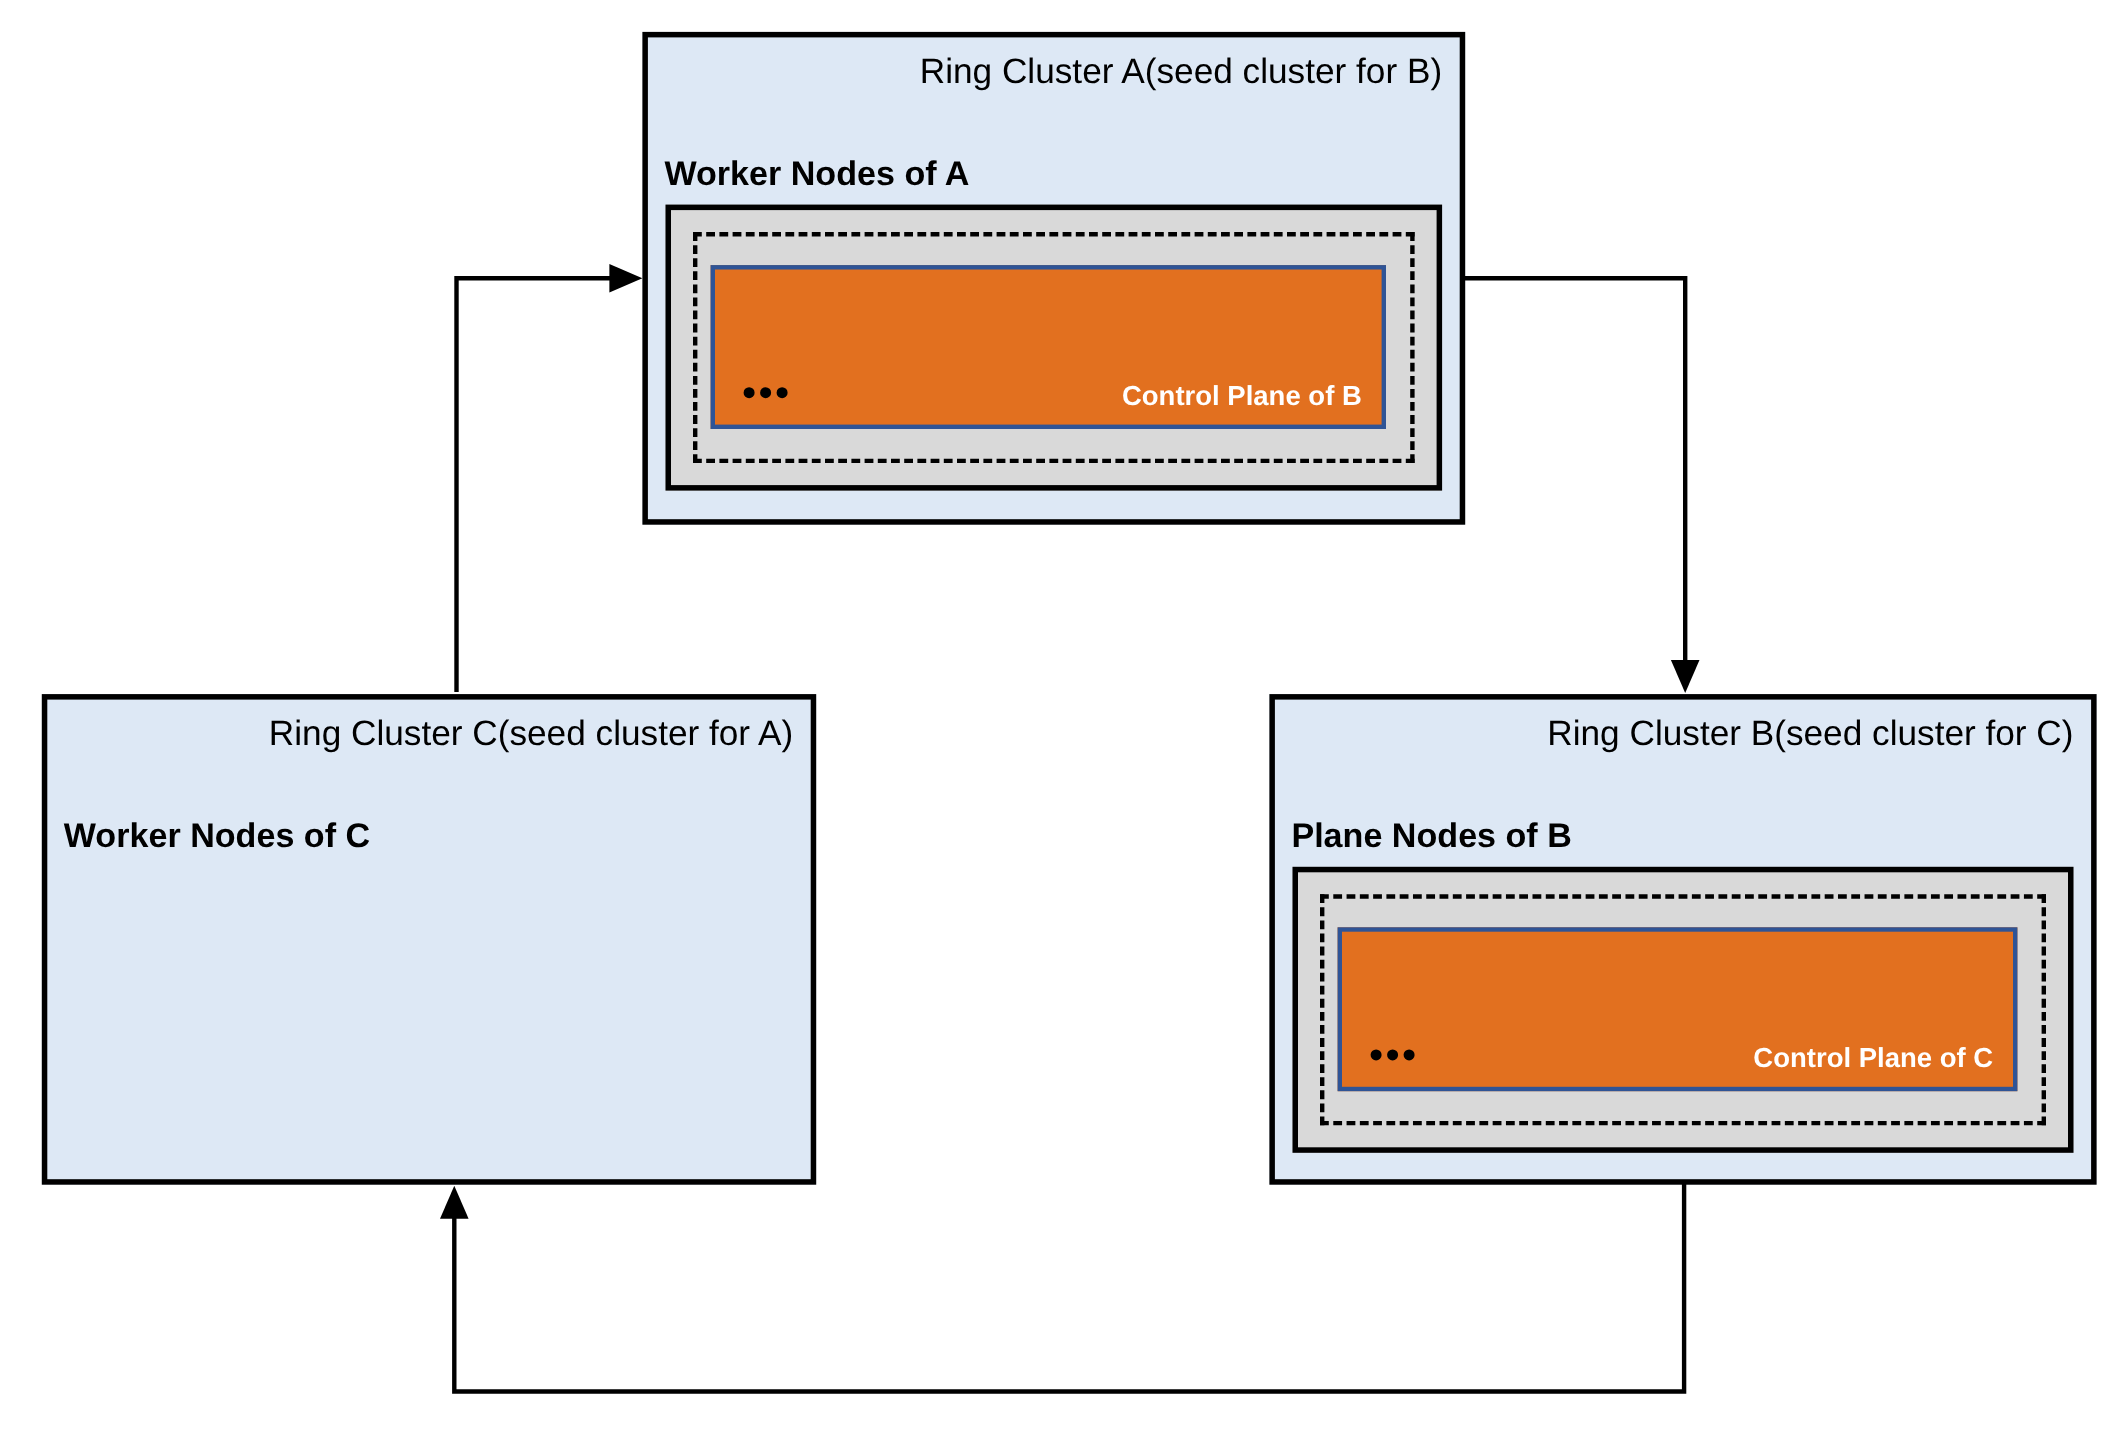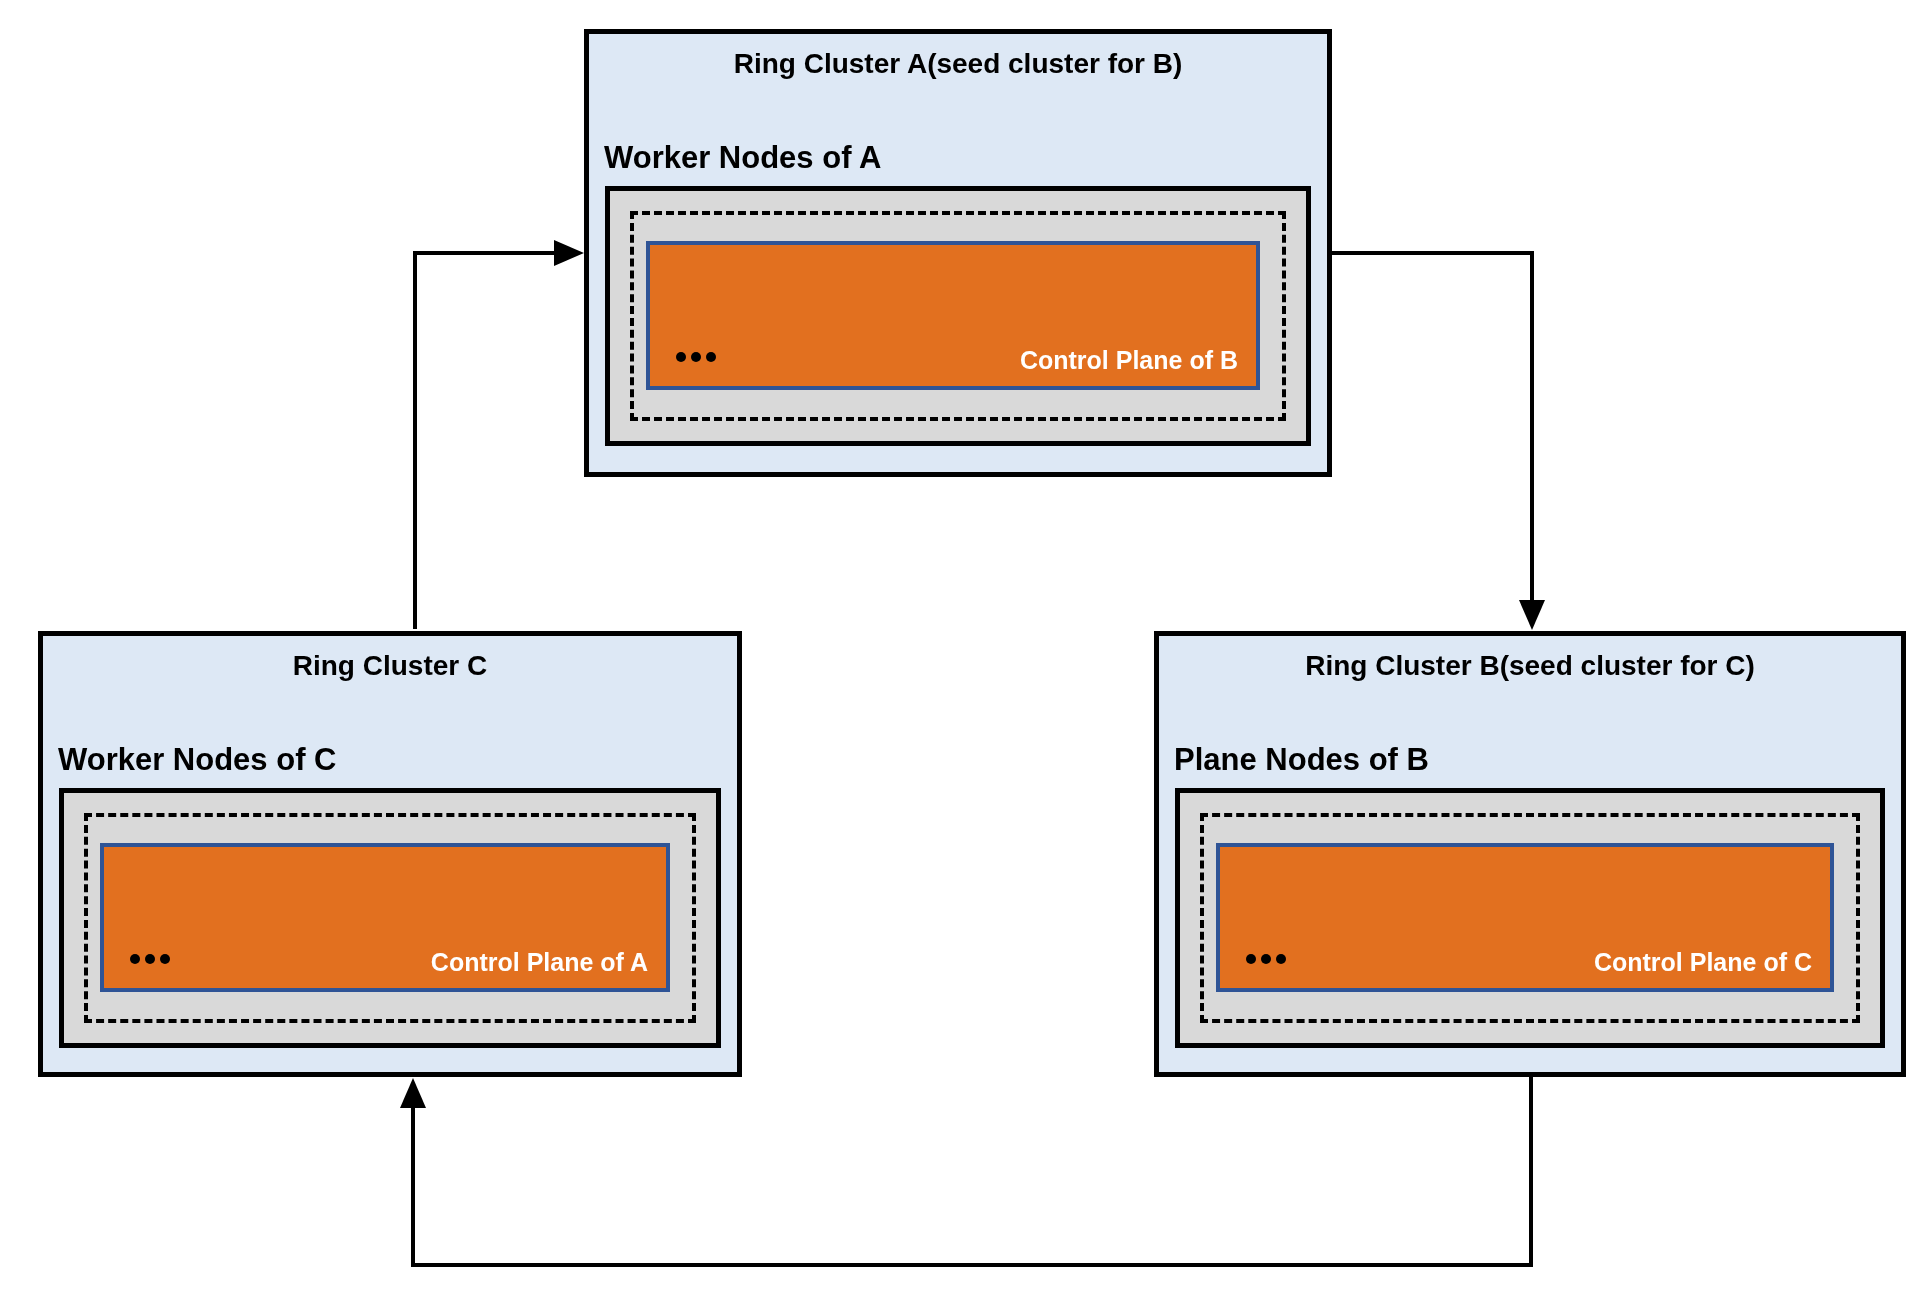--- a/index.html
+++ b/index.html
@@ -17,24 +17,23 @@
     background: #dde8f5;
     border: 5px solid #000000;
     box-sizing: border-box;
   }
   #cluster-a { left: 584px; top: 29px;  width: 748px; height: 448px; }
   #cluster-c { left: 38px;  top: 631px; width: 704px; height: 446px; }
   #cluster-b { left: 1154px;top: 631px; width: 752px; height: 446px; padding-left: 36px; }
 
   .cluster-title {
     position: absolute; left: 16px; right: 16px; top: 5px;
-    display: flex; justify-content: center; align-items: baseline;
-    font-size: 28px; line-height: 50px; color: #000;
+    display: flex; justify-content: flex-end; align-items: baseline;
+    font-size: 32px; line-height: 50px; color: #000;
     white-space: nowrap;
-    font-weight: bold;
   }
   .worker-label {
     position: absolute; left: 15px; top: 106px;
     font-size: 31px; font-weight: bold; color: #000;
   }
   .worker-box {
     position: absolute; left: 16px; right: 16px; top: 152px; height: 260px;
     background: #d9d9d9;
     border: 5px solid #000000;
     box-sizing: border-box;
@@ -87,34 +86,23 @@
           </div>
           <span class="control-label">Control Plane of B</span>
         </div>
       </div>
     </div>
   </div>
 
   <div class="cluster" id="cluster-c">
     <div class="cluster-title">
       <span>Ring Cluster C</span>
+      <span>(seed cluster for A)</span>
     </div>
     <div class="worker-label">Worker Nodes of C</div>
-    <div class="worker-box">
-      <div class="dashed-box">
-        <div class="control-plane">
-          <div class="dots">
-            <span class="dot"></span>
-            <span class="dot"></span>
-            <span class="dot"></span>
-          </div>
-          <span class="control-label">Control Plane of A</span>
-        </div>
-      </div>
-    </div>
   </div>
 
   <div class="cluster" id="cluster-b">
     <div class="cluster-title">
       <span>Ring Cluster B</span>
       <span>(seed cluster for C)</span>
     </div>
     <div class="worker-label">Plane Nodes of B</div>
     <div class="worker-box">
       <div class="dashed-box">

